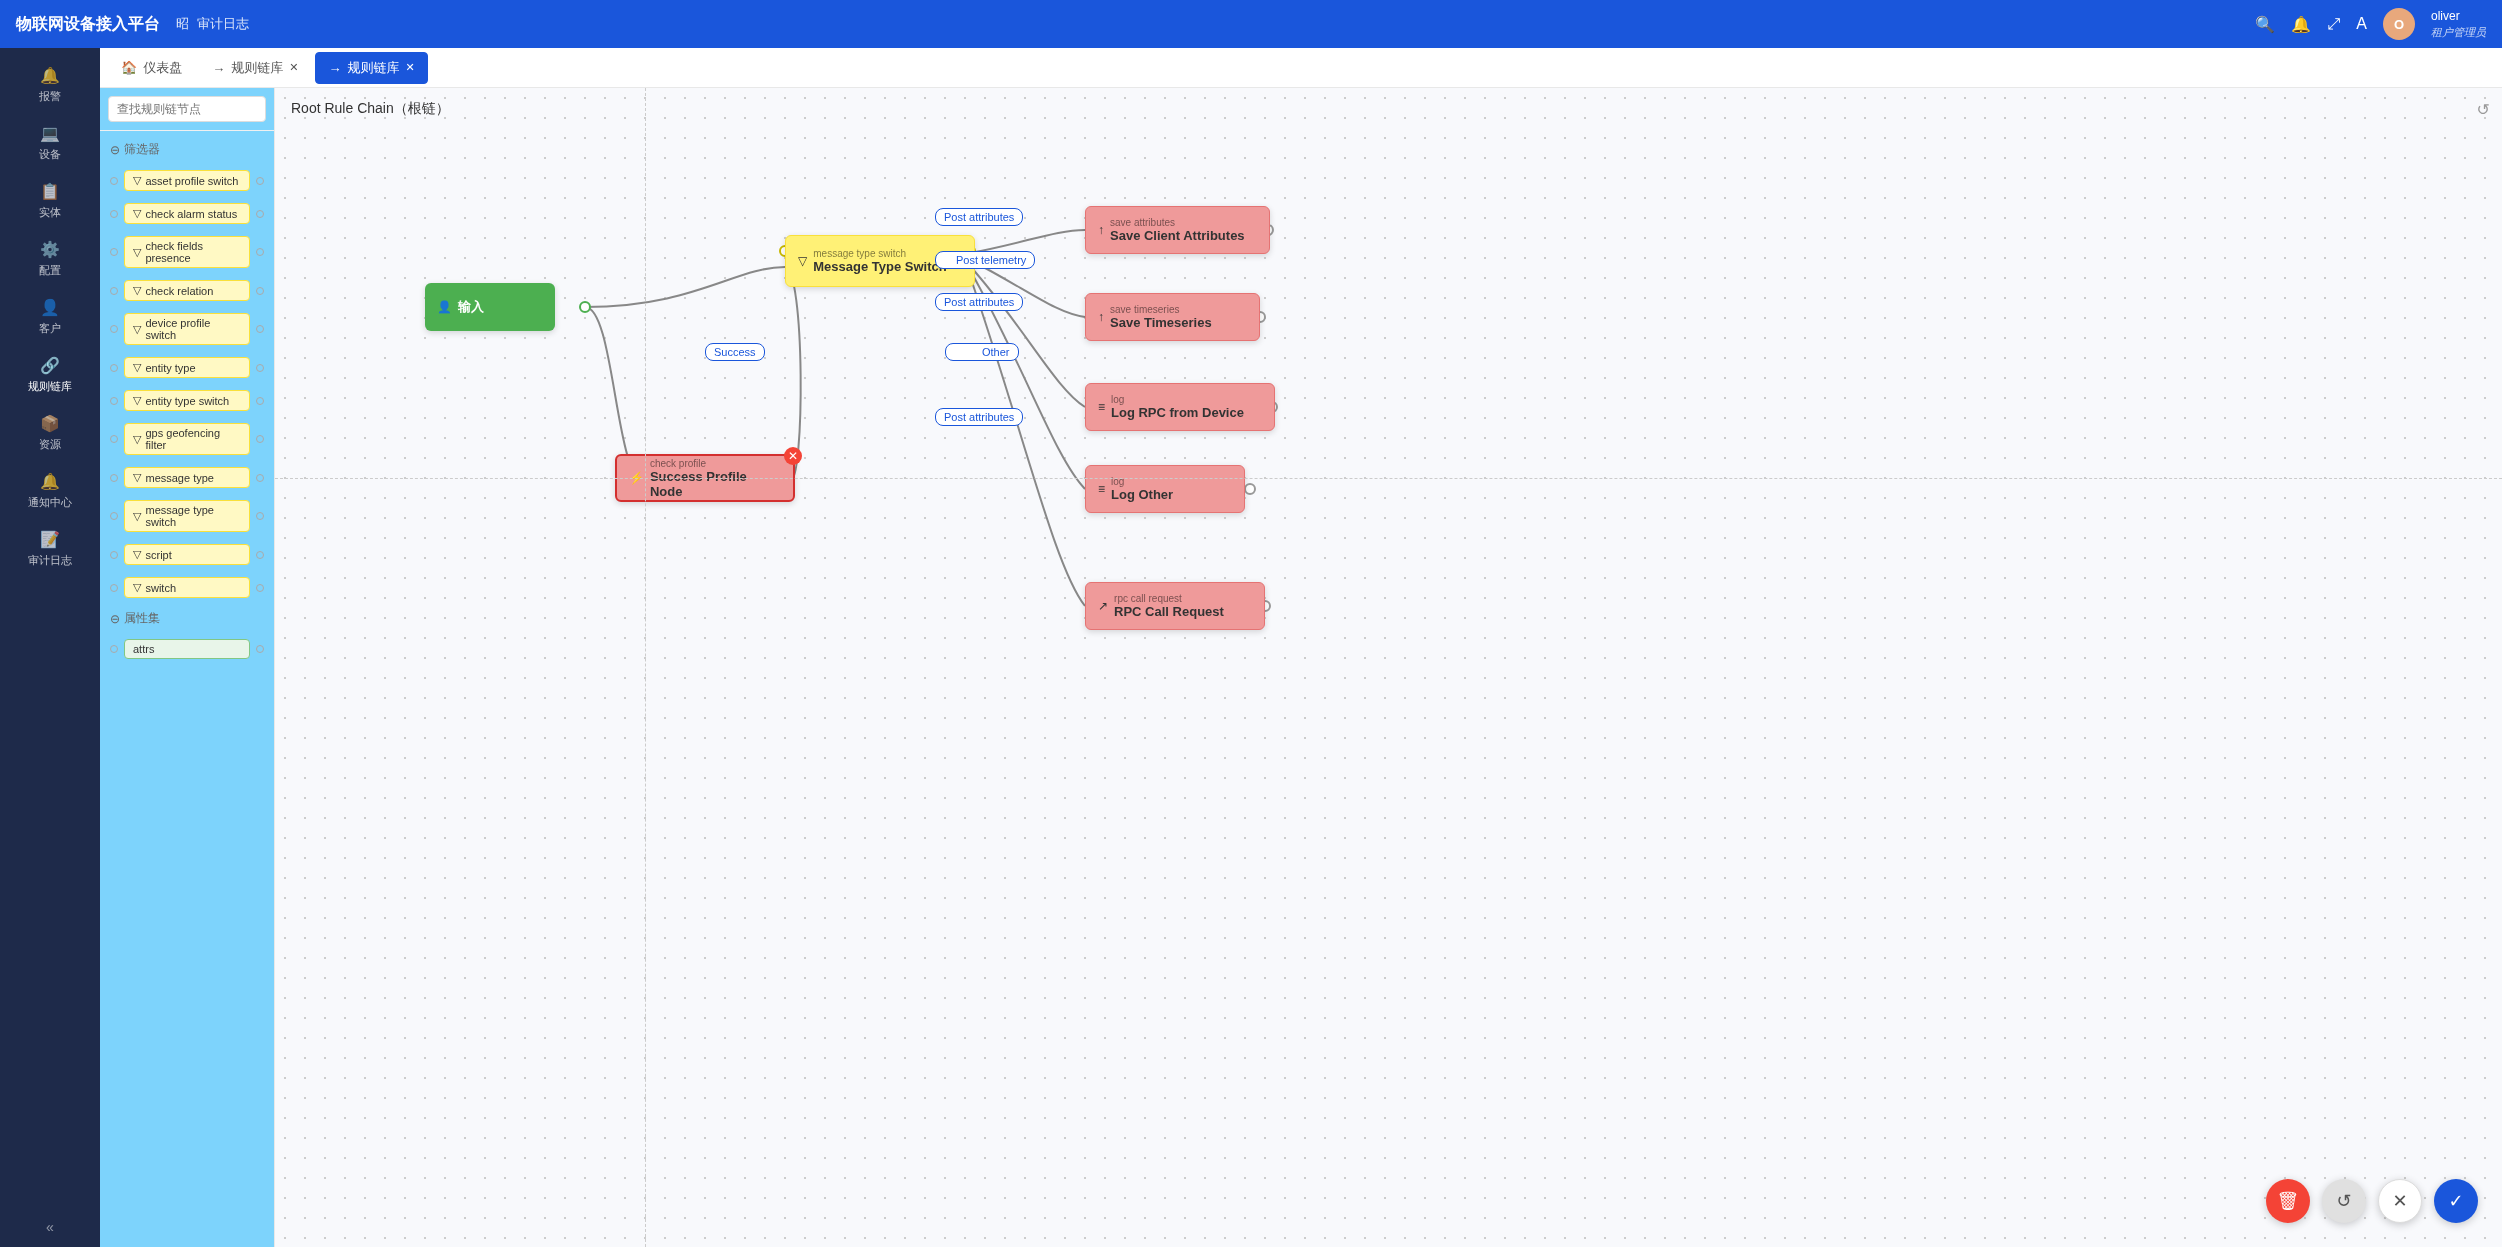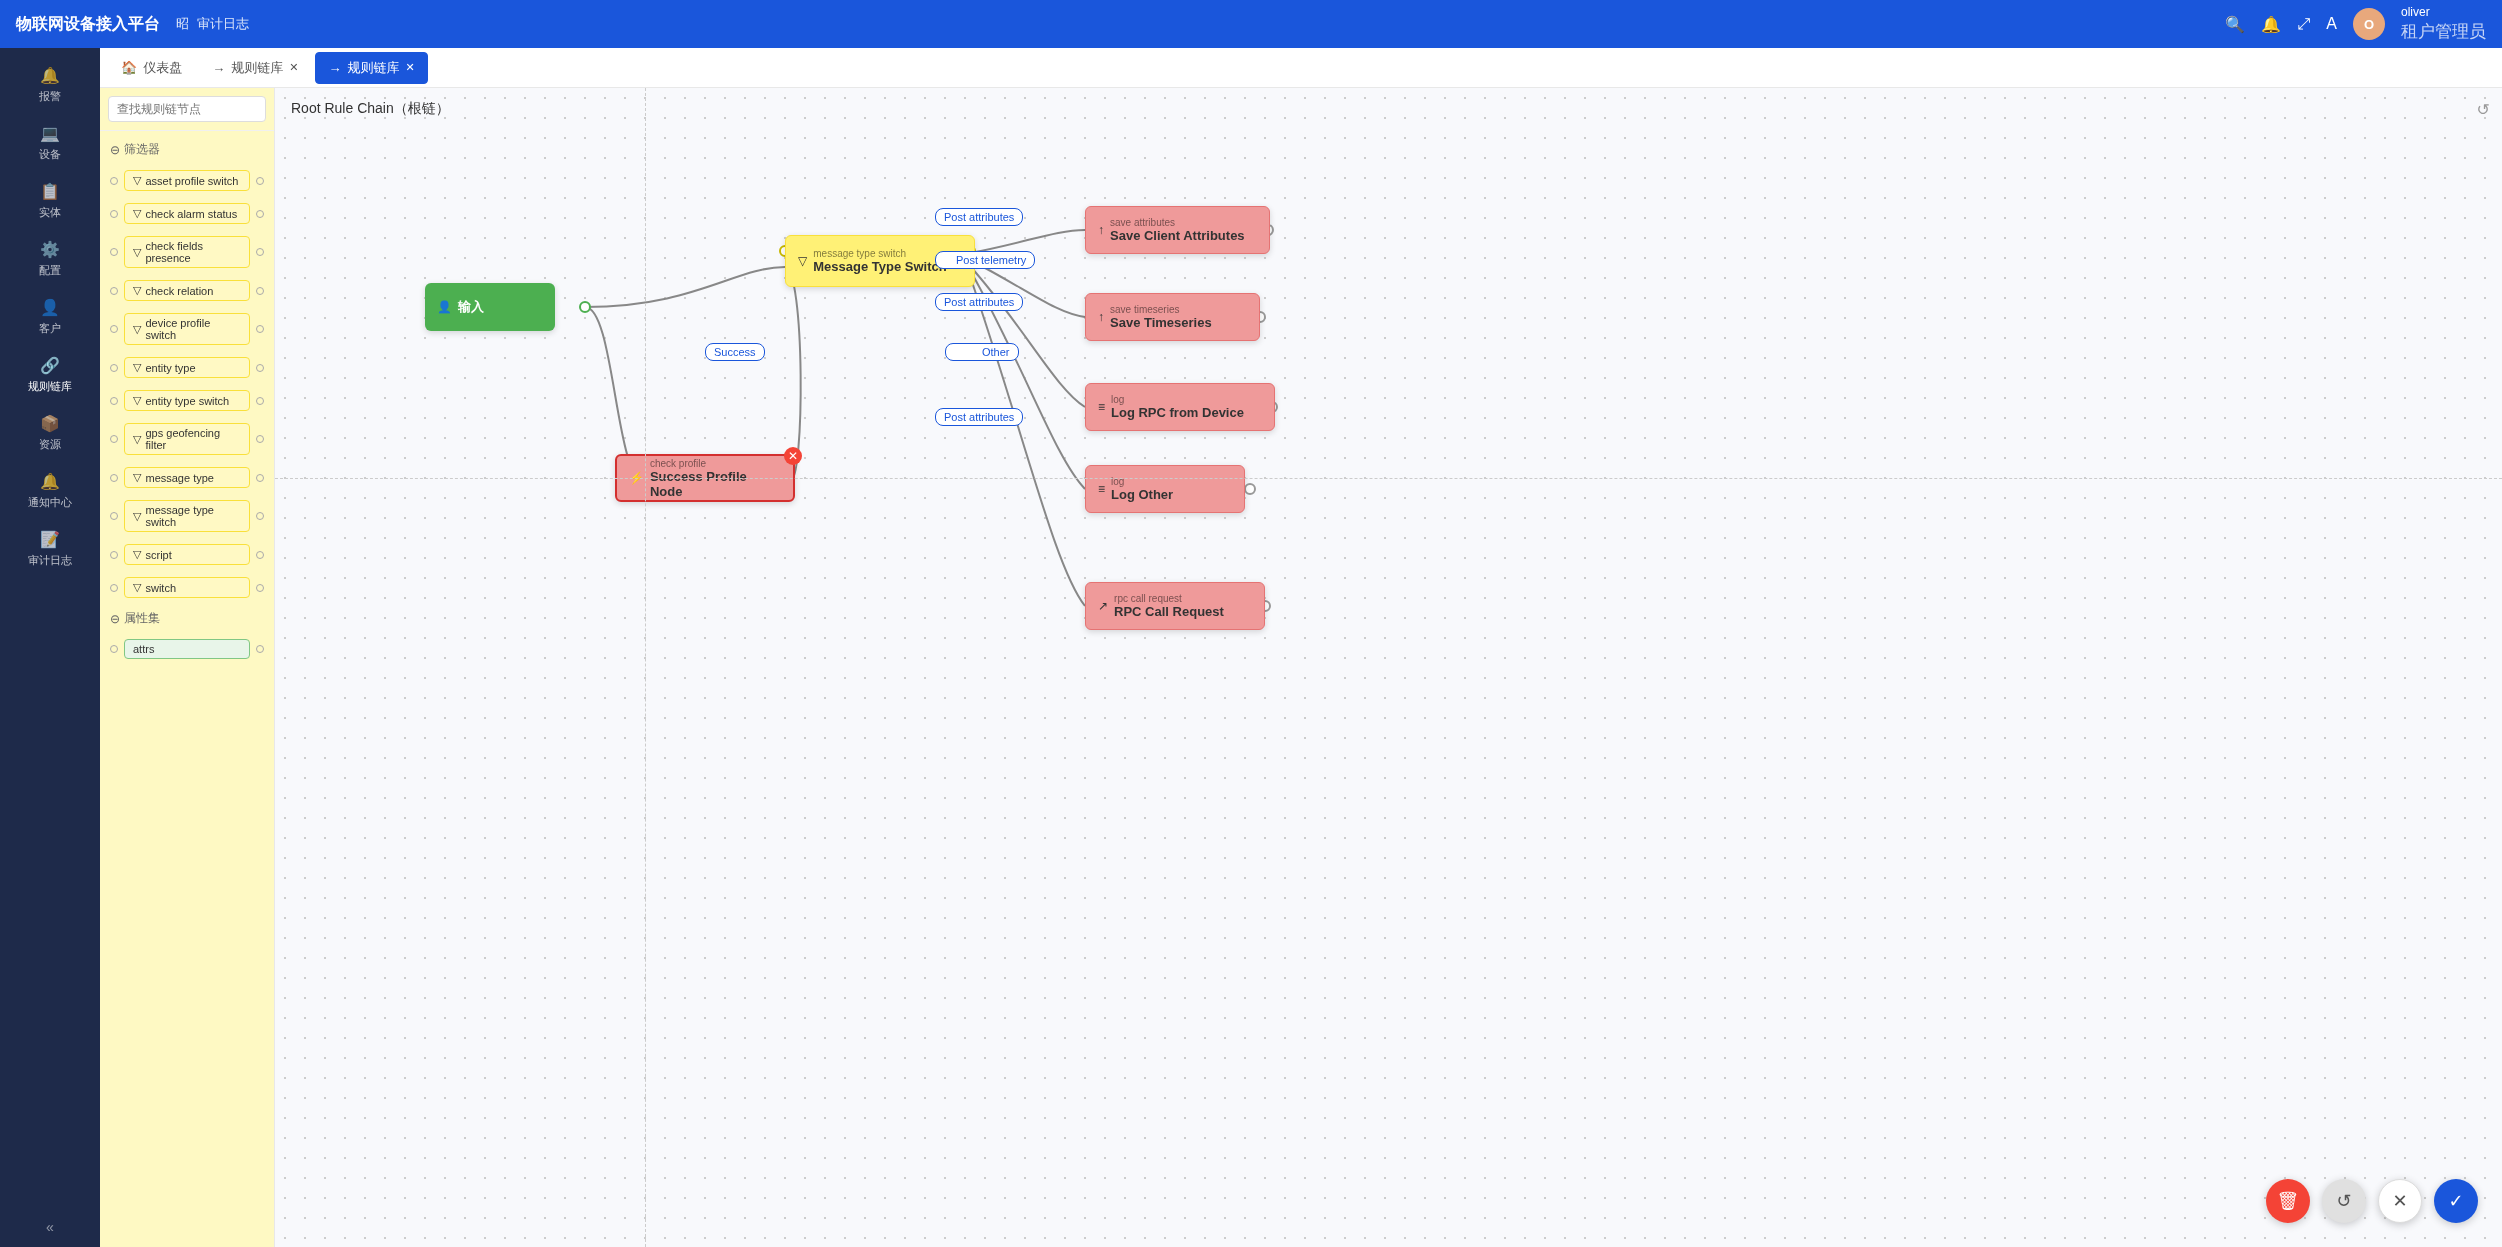--- a/index.html
+++ b/index.html
@@ -15,21 +15,21 @@
       color: white;
       justify-content: space-between;
     }
     .navbar-left { display: flex; align-items: center; gap: 16px; }
     .navbar-brand { font-size: 16px; font-weight: bold; color: white; white-space: nowrap; }
     .navbar-breadcrumb { display: flex; align-items: center; gap: 8px; font-size: 13px; color: rgba(255,255,255,0.85); }
     .navbar-right { display: flex; align-items: center; gap: 16px; }
     .navbar-icon { color: white; font-size: 16px; cursor: pointer; }
     .user-avatar { width: 32px; height: 32px; border-radius: 50%; background: #e8a87c; display: flex; align-items: center; justify-content: center; font-size: 13px; color: white; font-weight: bold; }
     .user-info { font-size: 12px; color: white; line-height: 1.3; }
-    .user-role { font-size: 17px; color: rgba(255,255,255,0.75); }
+    .user-role { font-size: 11px; color: rgba(255,255,255,0.75); font-style: italic; }
 
     
     .main-layout { display: flex; height: calc(100vh - 48px); }
 
     
     .sidebar {
       width: 100px;
       background: #1e2a4a;
       display: flex;
       flex-direction: column;
@@ -80,21 +80,21 @@
     }
     .tab.active { background: #1a56db; color: white; border-color: #1a56db; }
     .tab-close { font-size: 11px; cursor: pointer; }
 
     
     .rule-editor { display: flex; flex: 1; overflow: hidden; }
 
     
     .left-panel {
       width: 175px;
-      background: #fef9c3;
+      background: #7dd3fc;
       border-right: 1px solid #e8e8e8;
       display: flex;
       flex-direction: column;
       flex-shrink: 0;
     }
     .search-box {
       padding: 8px;
       border-bottom: 1px solid #f0f0f0;
     }
     .search-input {

